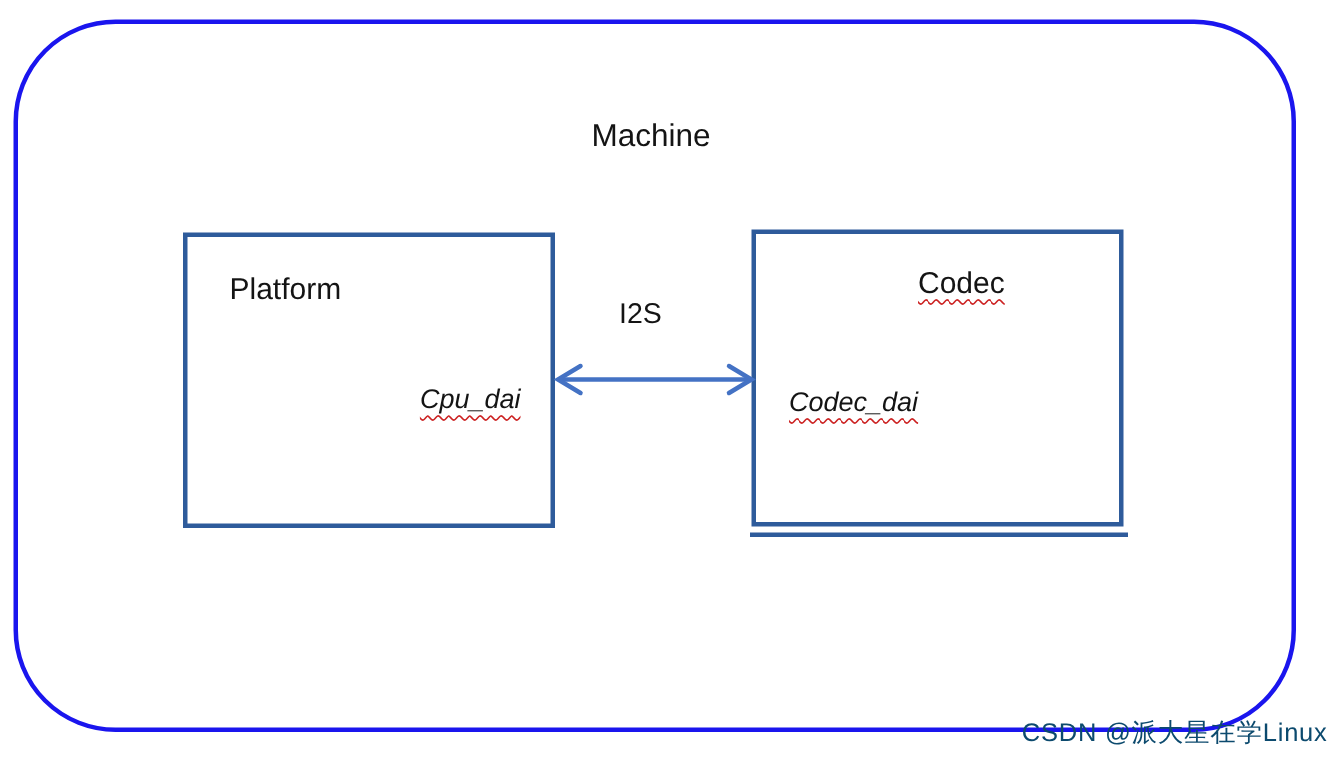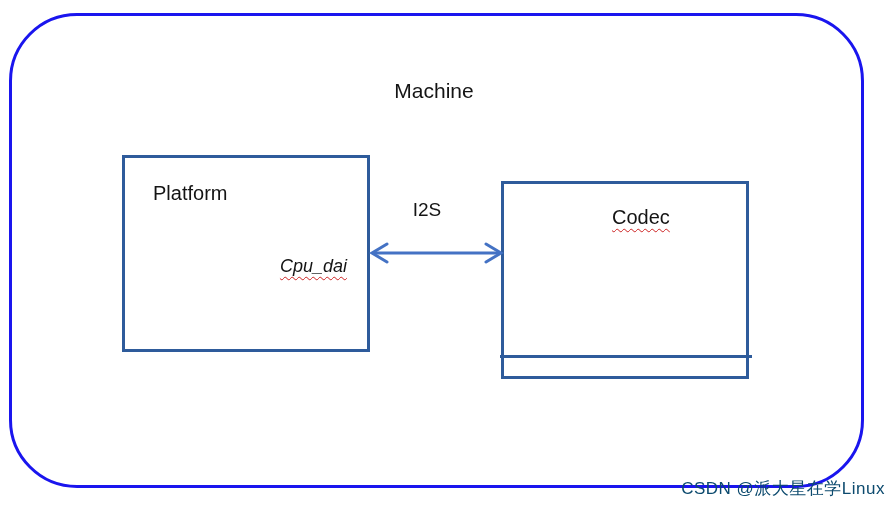--- a/index.html
+++ b/index.html
@@ -44,21 +44,20 @@
     left: 122px;
     top: 155px;
     width: 248px;
     height: 197px;
   }
   .codec-box {
     left: 501px;
     top: 153px;
     width: 248px;
     height: 198px;
-    margin-top: 28px;
   }
   .codec-extra-line {
     position: absolute;
     left: 500px;
     top: 355px;
     width: 252px;
     height: 3px;
     background: #2E5B9B;
   }
   .platform-title {
@@ -128,20 +127,21 @@
 
 <div class="machine-label">Machine</div>
 
 <div class="inner-box platform-box">
   <span class="platform-title">Platform</span>
   <span class="dai-label cpu-dai squiggly">Cpu_dai</span>
 </div>
 
 <div class="inner-box codec-box">
   <span class="codec-title squiggly">Codec</span>
+  <span class="dai-label codec-dai squiggly">Codec_dai</span>
 </div>
 
 <div class="codec-extra-line"></div>
 
 <div class="i2s-label">I2S</div>
 
 <div class="arrow-wrap">
   <svg width="137" height="24" viewBox="0 0 137 24">
     <line x1="5" y1="12" x2="132" y2="12" stroke="#4472C4" stroke-width="3"></line>
     <path d="M19 3 L4 12 L19 21" fill="none" stroke="#4472C4" stroke-width="3" stroke-linecap="round" stroke-linejoin="miter"></path>

